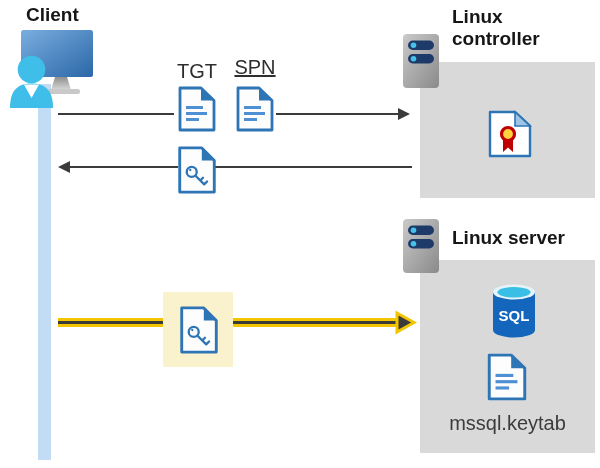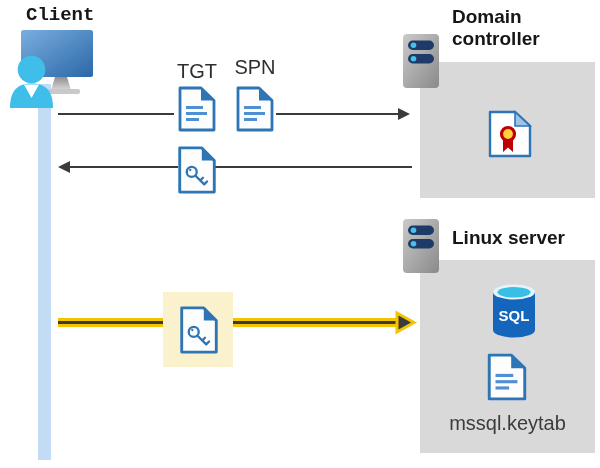--- a/index.html
+++ b/index.html
@@ -36,23 +36,23 @@
   #spn-doc{left:236px;top:86px;}
   #key-doc-1{left:177px;top:146px;}
   #key-doc-2{left:179px;top:306px;}
   #dc-server{left:402px;top:33px;}
   #lx-server{left:402px;top:218px;}
   #cert{left:488px;top:110px;}
   #sql{left:491px;top:283px;}
   #keytab-doc{left:487px;top:353px;}
   #client-icon{left:2px;top:28px;}
 
-  #client-label{left:26px;top:4px;font-family:Liberation Mono, monospace;}
+  #client-label{left:26px;top:4px;}
   #tgt-label{left:175px;top:60px;width:44px;}
-  #spn-label{left:233px;top:56px;width:44px;}
+  #spn-label{left:233px;top:56px;width:44px;text-decoration:underline;}
   #dc-label{left:452px;top:6px;width:125px;}
   #lx-label{left:452px;top:227px;width:145px;}
   #keytab-label{left:420px;top:412px;width:175px;}
 </style>
 </head>
 <body>
 
 <div id="stage">
 
   <svg width="0" height="0" style="position:absolute" aria-hidden="true">
@@ -171,17 +171,17 @@
     <g>
       <circle cx="29.5" cy="41.5" r="13.8" fill="#3FBEE9"></circle>
       <path d="M8 80 C8 62 16 55.5 29.5 55.5 C43 55.5 51 62 51 80 Z" fill="#3FBEE9"></path>
       <path d="M22 56.5 L29.5 70 L37 56.5 Z" fill="#FFFFFF"></path>
     </g>
   </svg>
 
   <div class="abs heading" id="client-label">Client</div>
   <div class="abs ticket-label" id="tgt-label">TGT</div>
   <div class="abs ticket-label" id="spn-label">SPN</div>
-  <div class="abs heading" id="dc-label">Domain controller</div>
+  <div class="abs heading" id="dc-label">Linux controller</div>
   <div class="abs heading" id="lx-label">Linux server</div>
   <div class="abs file-label" id="keytab-label">mssql.keytab</div>
 
 </div>
 
 </body></html>

